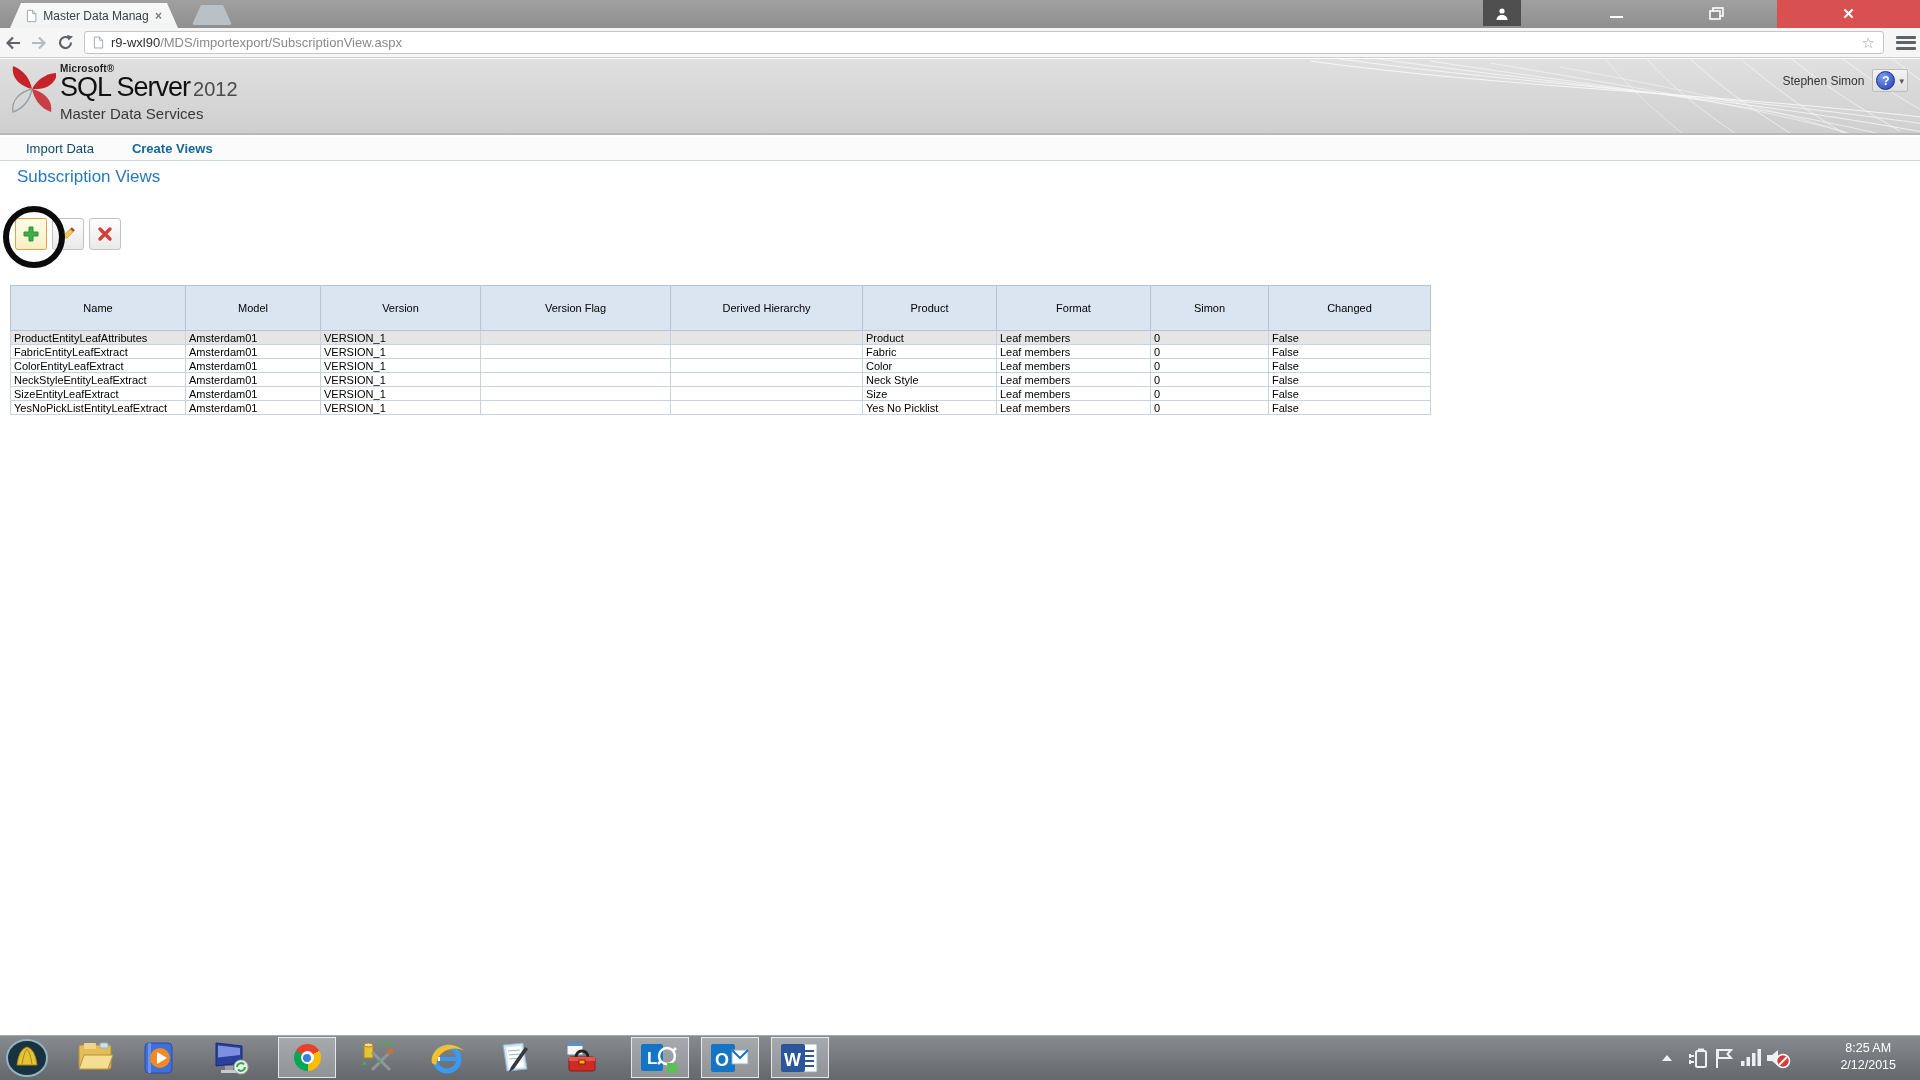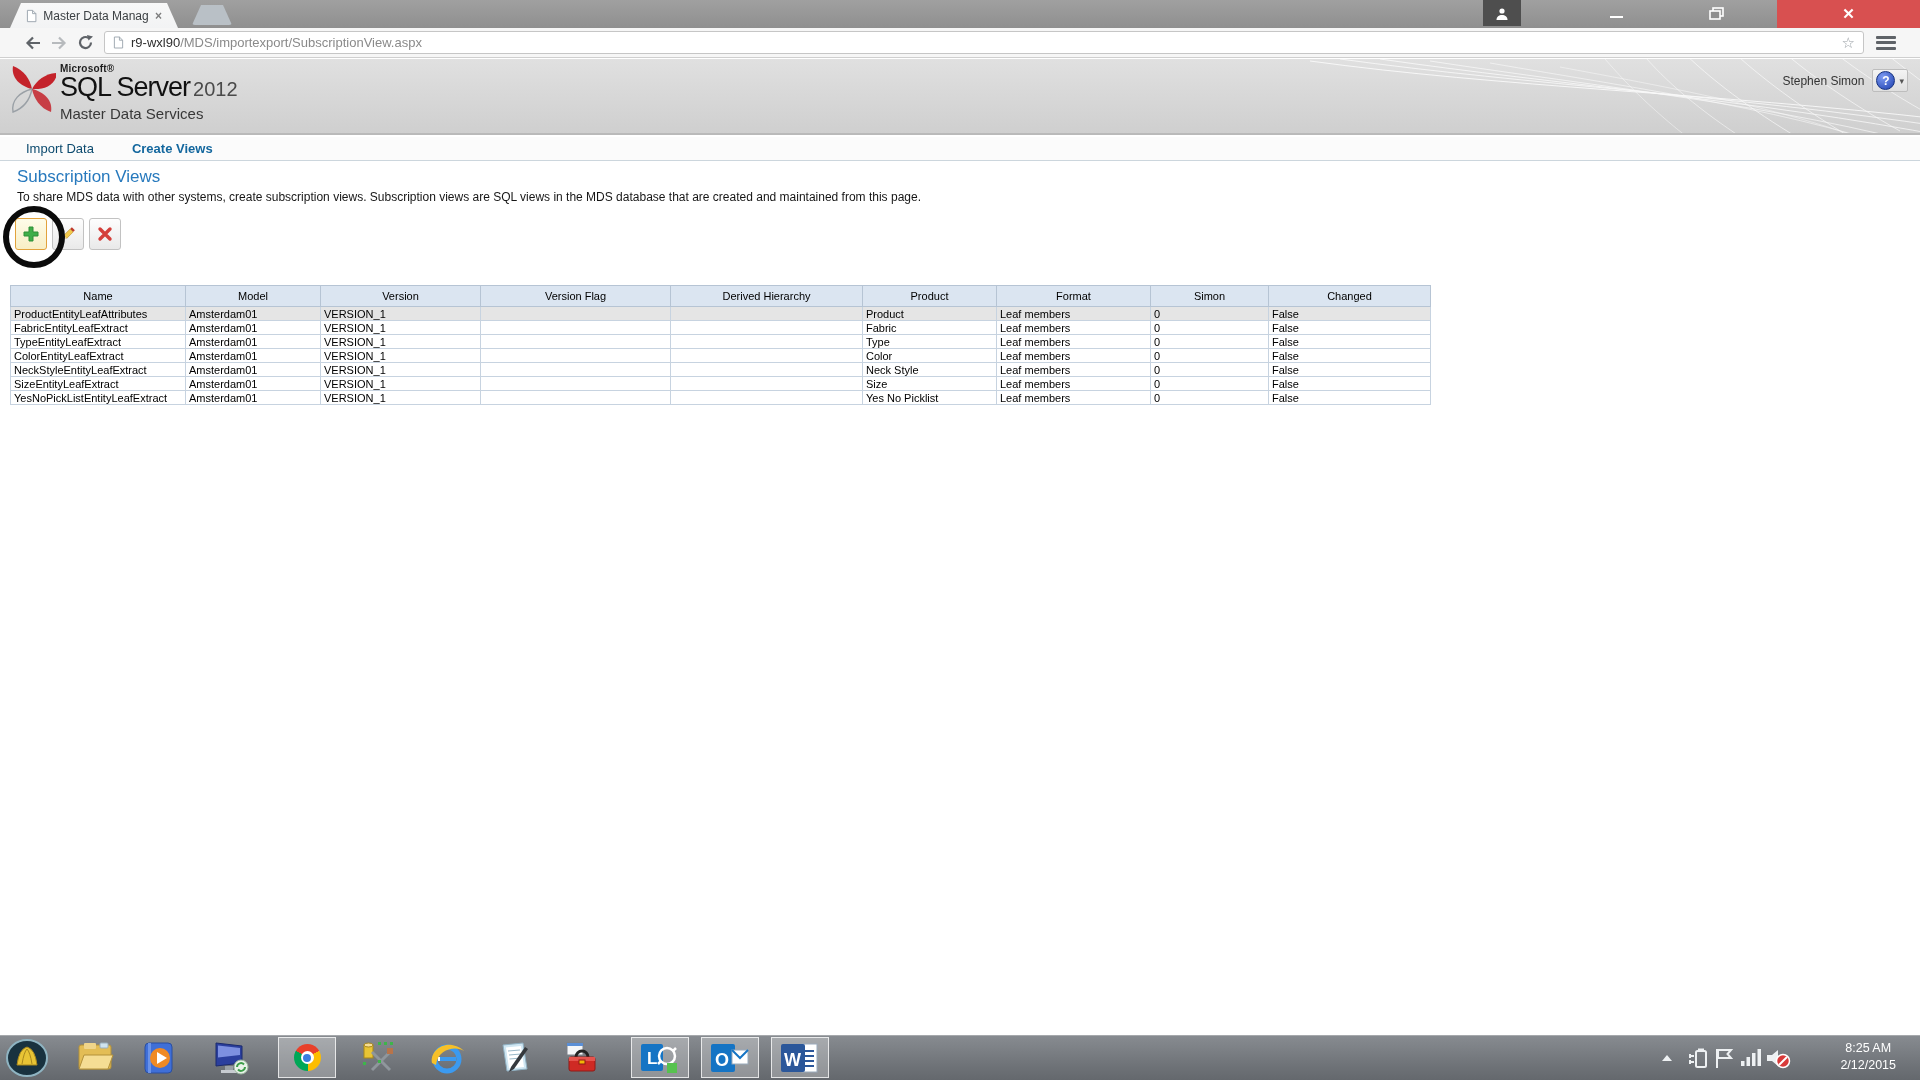--- a/index.html
+++ b/index.html
@@ -22,21 +22,21 @@
     display:flex; align-items:center; justify-content:center; }
   .win-btn { position:absolute; top:0; height:26px; display:flex; align-items:center; justify-content:center; }
   .win-min { left:107px; width:52px; }
   .win-min .bar { width:13px; height:2px; background:#fff; margin-top:8px; }
   .win-restore { left:202px; width:62px; }
   .win-close { left:294px; width:143px; height:28px; background:#d85050; color:#fff;
     font-size:15px; font-weight:bold; }
 
   
   .toolbar-row { position:absolute; top:28px; left:0; right:0; height:30px; background:#f6f6f6;
-    border-bottom:1px solid #cfcfcf; display:flex; align-items:center; padding:0 20px; }
+    border-bottom:1px solid #cfcfcf; display:flex; align-items:center; padding:0 0; }
   .nav-btn { width:26px; height:24px; display:flex; align-items:center; justify-content:center; }
   .omnibox { flex:1; height:23px; background:#fff; border:1px solid #c6c6c6; border-radius:3px;
     display:flex; align-items:center; padding:0 8px; margin:0 8px 0 6px; font-size:13px; gap:7px; }
   .url-host { color:#2f2f2f; }
   .url-path { color:#8a8a8a; }
   .star { margin-left:auto; color:#9aa0a6; font-size:15px; line-height:1; }
   .menu-btn { width:20px; height:14px; display:flex; flex-direction:column; justify-content:space-between; margin:0 4px; }
   .menu-btn span { display:block; height:3px; background:#5f6368; border-radius:1px; }
 
   
@@ -71,21 +71,21 @@
   .action-btn { width:32px; height:32px; border:1px solid #c2c2c2; border-radius:3px;
     background:linear-gradient(#fefefe,#e9e9e9); display:flex; align-items:center; justify-content:center; }
   .action-btn.add { border-color:#e2a23c; background:linear-gradient(#fefce9,#f8eec5); }
   .annotation-circle { position:absolute; left:3px; top:44px; width:62px; height:62px;
     border:6px solid #0b0b0b; border-radius:50%; pointer-events:none; z-index:5; }
 
   .grid-wrap { position:absolute; left:10px; top:123px; }
   table.grid { border-collapse:collapse; table-layout:fixed; width:1420px; font-size:11px;
     border:1px solid #9fb0c2; }
   table.grid th { background:#dbe5f1; border:1px solid #b6c4d4; font-weight:normal;
-    height:14px; padding:4px 2px; color:#000; text-align:center; overflow:hidden; white-space:nowrap; }
+    height:14px; padding:16px 2px; color:#000; text-align:center; overflow:hidden; white-space:nowrap; }
   table.grid td { border:1px solid #c7d3e0; height:14px; padding:0 3px; color:#000;
     white-space:nowrap; overflow:hidden; }
   table.grid tr.selected td { background:#e5e5e5; }
 
   
   .taskbar { position:absolute; bottom:0; left:0; right:0; height:45px;
     background:linear-gradient(#888c91,#6e7277 70%, #64686d);
     box-shadow:inset 0 1px 0 rgba(255,255,255,.25); }
   .tb-icon { position:absolute; top:50%; transform:translateY(-50%); display:flex;
     align-items:center; justify-content:center; }
@@ -213,21 +213,20 @@
     </div>
   </div>
 
   <div class="mds-nav">
     <span class="nav-link">Import Data</span>
     <span class="nav-link active">Create Views</span>
   </div>
 
   <div class="content">
     <div class="page-title">Subscription Views</div>
-    <div class="page-desc">To share MDS data with other systems, create subscription views. Subscription views are SQL views in the MDS database that are created and maintained from this page.</div>
 
     <div class="action-bar">
       <div class="action-btn add">
         <svg width="18" height="18" viewBox="0 0 18 18">
             <path d="M7 2 h4 v5 h5 v4 h-5 v5 h-4 v-5 H2 V7 h5 z" fill="#3fae49" stroke="#2e8f38"></path>
           </svg>
       </div>
       <div class="action-btn">
         <svg width="18" height="18" viewBox="0 0 18 18">
             <g transform="rotate(45 9 9)">
@@ -288,31 +287,20 @@
               <td>Amsterdam01</td>
               <td>VERSION_1</td>
               <td></td>
               <td></td>
               <td>Fabric</td>
               <td>Leaf members</td>
               <td>0</td>
               <td>False</td>
             </tr>
             <tr>
-              <td>TypeEntityLeafExtract</td>
-              <td>Amsterdam01</td>
-              <td>VERSION_1</td>
-              <td></td>
-              <td></td>
-              <td>Type</td>
-              <td>Leaf members</td>
-              <td>0</td>
-              <td>False</td>
-            </tr>
-            <tr>
               <td>ColorEntityLeafExtract</td>
               <td>Amsterdam01</td>
               <td>VERSION_1</td>
               <td></td>
               <td></td>
               <td>Color</td>
               <td>Leaf members</td>
               <td>0</td>
               <td>False</td>
             </tr>

